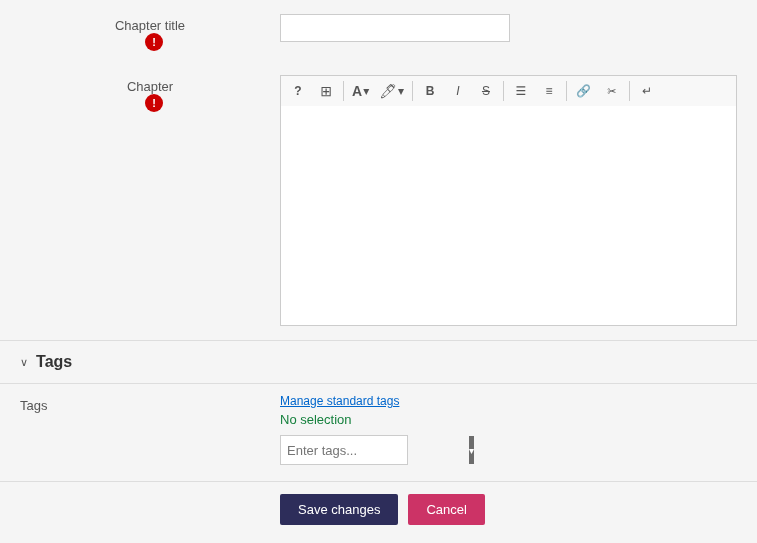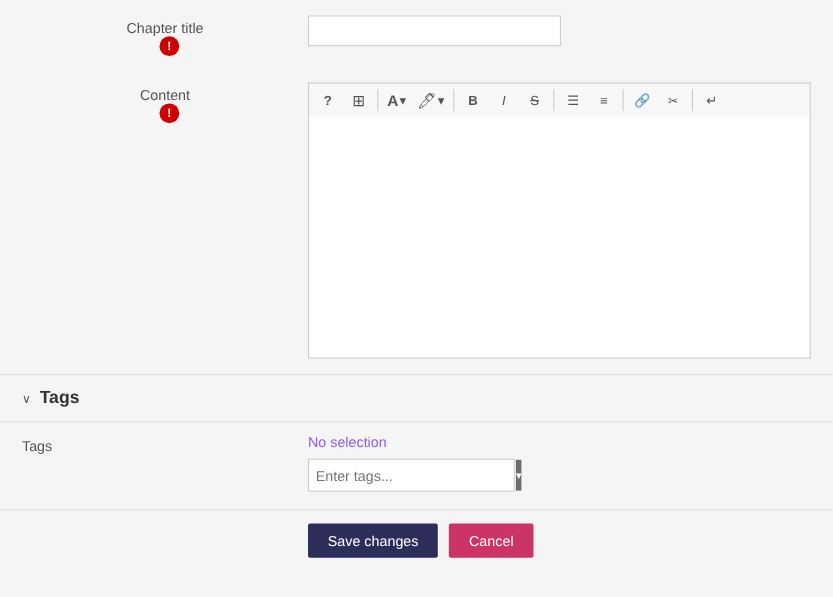--- a/index.html
+++ b/index.html
@@ -186,29 +186,29 @@
     .manage-tags-link {
       color: #0066cc;
       font-size: 12px;
       text-decoration: underline;
       cursor: pointer;
       display: block;
       margin-bottom: 4px;
     }
 
     .no-selection {
-      color: #8b5cf6;
+      color: #15803d;
       font-size: 13px;
       margin-bottom: 8px;
     }
 
     .tags-input-wrapper {
       display: flex;
       align-items: center;
-      width: 188px;
+      width: 128px;
       border: 1px solid #ccc;
       background: white;
     }
 
     .tags-input {
       flex: 1;
       height: 28px;
       border: none;
       outline: none;
       padding: 3px 6px;
@@ -276,21 +276,21 @@
       <span class="required-icon">!</span>
     </div>
     <div class="form-field">
       <input type="text" class="title-input" style="">
     </div>
   </div>
 
 
   <div class="form-row" style="padding-top: 10px;">
     <div class="form-label">
-      <span>Content</span>
+      <span>Chapter</span>
       <span class="required-icon">!</span>
     </div>
     <div class="form-field content-editor-wrapper">
 
       <div class="editor-toolbar">
         <button class="toolbar-btn" title="Help">
           <span style="font-weight:bold;">?</span>
         </button>
         <button class="toolbar-btn" title="Grid">
           <span style="font-size:14px;">⊞</span>
@@ -340,20 +340,21 @@
 
   <div class="section-header">
     <span class="chevron">∨</span>
     <span class="section-title">Tags</span>
   </div>
 
   <div class="tags-content">
     <div class="tags-row">
       <div class="tags-label">Tags</div>
       <div class="tags-field">
+        <a class="manage-tags-link">Manage standard tags</a>
         <div class="no-selection">No selection</div>
         <div class="tags-input-wrapper">
           <input type="text" class="tags-input" placeholder="Enter tags..." style="">
           <button class="tags-dropdown-btn">
             <span>▾</span>
           </button>
         </div>
       </div>
     </div>
   </div>

